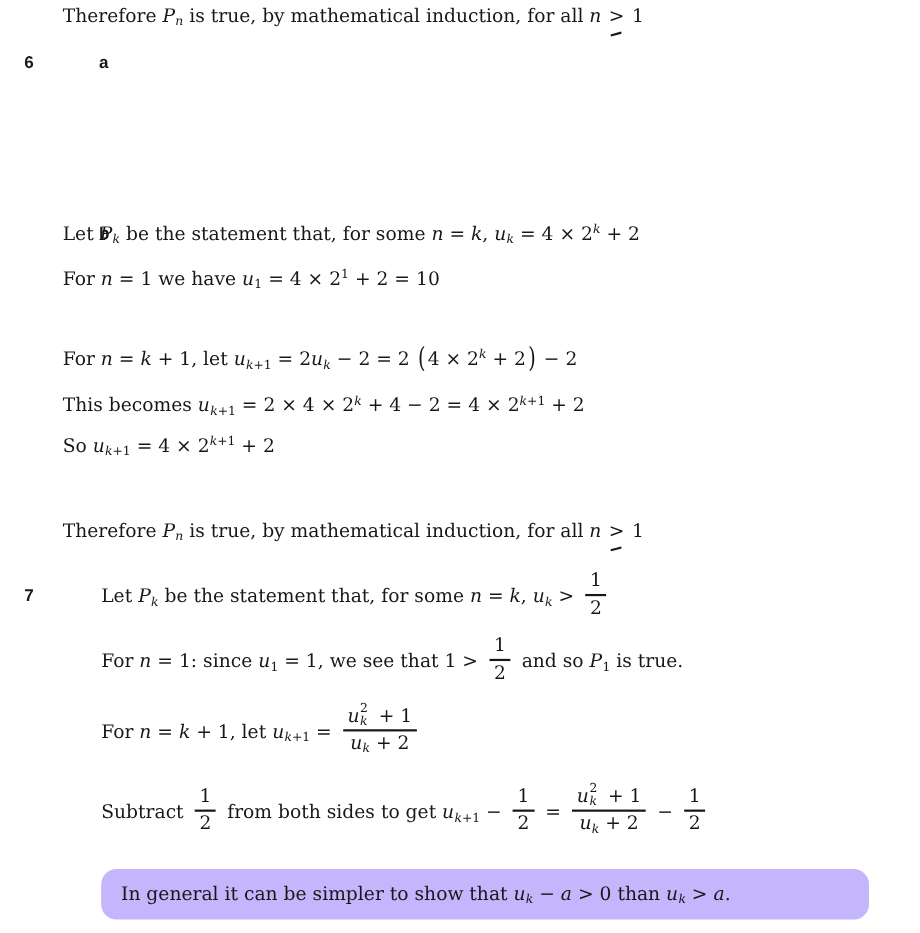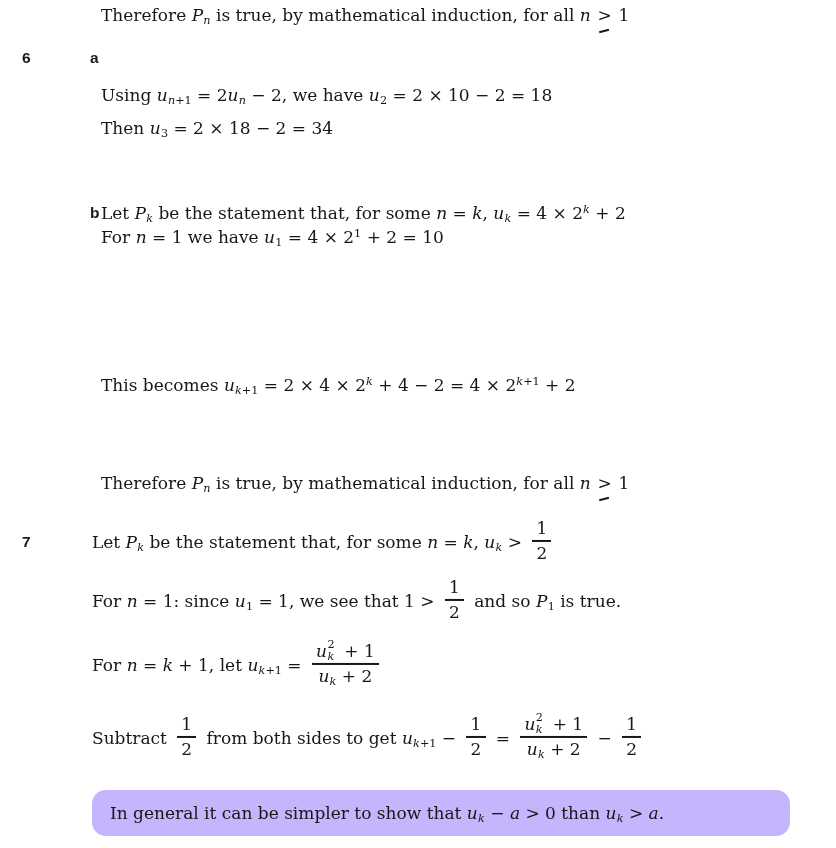--- a/index.html
+++ b/index.html
@@ -3,21 +3,21 @@
 <meta charset="utf-8">
 <style>
   *{margin:0;padding:0;box-sizing:border-box}
   html,body{width:836px;height:848px;background:#ffffff}
   body{position:relative;font-family:"DejaVu Serif","Liberation Serif",serif;
        font-size:17px;color:#171717;overflow:hidden}
   .page{position:absolute;inset:0;width:836px;height:848px;background:#ffffff}
   .line{position:absolute;left:0;right:0;height:26px;line-height:26px;white-space:nowrap}
   .line.tall{display:flex;align-items:center;line-height:normal}
   .content{display:inline-block}
-  .ind-135{margin-left:101px}
+  .ind-135{margin-left:57px}
   .ind-92{margin-left:92px}
   i{font-style:italic}
   sub,sup{line-height:0;font-size:66%}
   sub{vertical-align:-0.3em}
   sup{vertical-align:0.55em}
   i+sub{margin-left:0.02em}
   .qnum,.qsub{position:absolute;font-family:"Liberation Sans","DejaVu Sans",sans-serif;
        font-weight:bold;font-size:15.5px;color:#1a1a1a;line-height:20px}
   .qnum{left:22px}
   .qsub{left:90px}
@@ -48,36 +48,36 @@
 <div class="page">
 
   <div class="line" style="top:2px">
     <span class="content ind-135">Therefore <i>P</i><sub><i>n</i></sub> is true, by mathematical induction, for all <i>n</i> <span class="ges">&gt;</span> 1</span>
   </div>
 
   <div class="line" style="top:45px">
     <span class="qnum" style="top:3px">6</span>
     <span class="qsub" style="top:3px">a</span>
   </div>
-  <div class="line" style="top:82px">
-    <span class="content ind-135">Using <i>u</i><sub><i>n</i>+1</sub> = 2<i>u</i><sub><i>n</i></sub> − 2, we have <i>u</i><sub>2</sub> = 2 × 10 − 2 = 18</span>
-  </div>
-  <div class="line" style="top:115px">
-    <span class="content ind-135">Then <i>u</i><sub>3</sub> = 2 × 18 − 2 = 34</span>
-  </div>
 
   <div class="line" style="top:200px">
     <span class="qsub" style="top:3px">b</span>
     <span class="content ind-135">Let <i>P</i><sub><i>k</i></sub> be the statement that, for some <i>n</i> = <i>k</i>, <i>u</i><sub><i>k</i></sub> = 4 × 2<sup><i>k</i></sup> + 2</span>
   </div>
-  <div class="line" style="top:224px">
+  <div class="line" style="top:241px">
     <span class="content ind-135">For <i>n</i> = 1 we have <i>u</i><sub>1</sub> = 4 × 2<sup>1</sup> + 2 = 10</span>
   </div>
-  <div class="line" style="top:372px">
+  <div class="line tall" style="top:311px;height:32px">
+    <span class="content ind-135">For <i>n</i> = <i>k</i> + 1, let <i>u</i><sub><i>k</i>+1</sub> = 2<i>u</i><sub><i>k</i></sub> − 2 = 2 <span class="bp">(</span>4 × 2<sup><i>k</i></sup> + 2<span class="bp">)</span> − 2</span>
+  </div>
+  <div class="line" style="top:356px">
     <span class="content ind-135">This becomes <i>u</i><sub><i>k</i>+1</sub> = 2 × 4 × 2<sup><i>k</i></sup> + 4 − 2 = 4 × 2<sup><i>k</i>+1</sup> + 2</span>
+  </div>
+  <div class="line" style="top:393px">
+    <span class="content ind-135">So <i>u</i><sub><i>k</i>+1</sub> = 4 × 2<sup><i>k</i>+1</sup> + 2</span>
   </div>
   <div class="line" style="top:470px">
     <span class="content ind-135">Therefore <i>P</i><sub><i>n</i></sub> is true, by mathematical induction, for all <i>n</i> <span class="ges">&gt;</span> 1</span>
   </div>
 
   <div class="line tall" style="top:518px;height:50px">
     <span class="qnum" style="top:14px">7</span>
     <span class="content ind-92">Let <i>P</i><sub><i>k</i></sub> be the statement that, for some <i>n</i> = <i>k</i>, <i>u</i><sub><i>k</i></sub> &gt; <span class="fr"><span class="nu">1</span><span class="de">2</span></span></span>
   </div>
   <div class="line tall" style="top:577px;height:50px">

